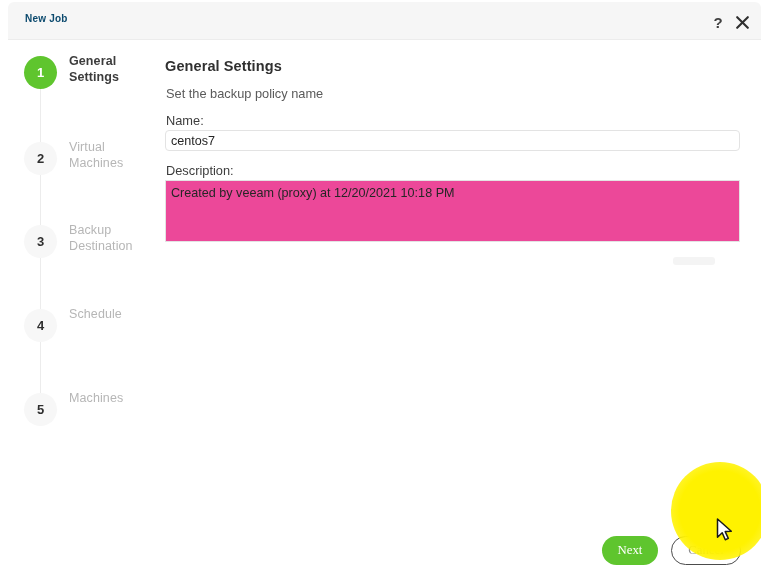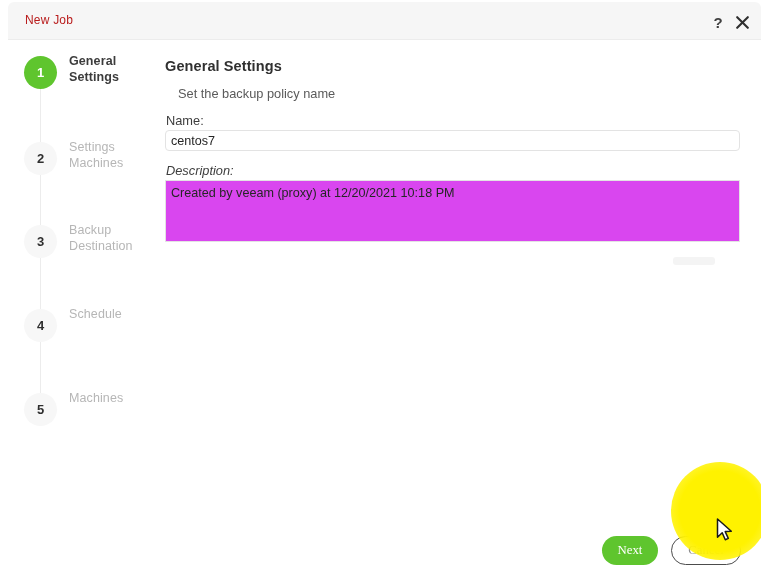--- a/index.html
+++ b/index.html
@@ -25,23 +25,23 @@
     left: 8px; top: 2px;
     width: 753px; height: 38px;
     background: #f6f6f6;
     border-top-left-radius: 6px;
     border-top-right-radius: 6px;
     border-bottom: 1px solid #ececec;
   }
   #titlebar-title {
     position: absolute;
     left: 17px; top: 11px;
-    font-size: 12px;
-    font-weight: normal;
-    color: #b91c1c;
+    font-size: 10px;
+    font-weight: bold;
+    color: #0c4a6e;
     letter-spacing: .2px;
     white-space: nowrap;
   }
   .titlebar-btn {
     position: absolute;
     top: 10px;
     width: 20px; height: 20px;
     display: flex;
     align-items: center;
     justify-content: center;
@@ -118,51 +118,50 @@
     font-size: 14.5px;
     font-weight: bold;
     color: #303030;
     letter-spacing: .1px;
   }
   #main-subtitle {
     position: absolute;
     left: 1px; top: 40px;
     font-size: 12.8px;
     color: #5a5a5a;
-    margin-left: 12px;
   }
 
   .field-label {
     position: absolute;
     left: 1px;
     font-size: 12.8px;
     color: #3d3d3d;
   }
   #name-label { top: 67px; }
-  #desc-label { top: 117px; font-style: italic; }
+  #desc-label { top: 117px; }
 
   #name-input {
     position: absolute;
     left: 0px; top: 84px;
     width: 575px; height: 21px;
     border: 1px solid #e3e3e3;
     background: #ffffff;
     font-family: "Liberation Sans", sans-serif;
     font-size: 12.6px;
     color: #262626;
     padding: 0 5px;
     outline: none;
     border-radius: 4px;
   }
   #desc-input {
     position: absolute;
     left: 0px; top: 134px;
     width: 575px; height: 62px;
     border: 1px solid #e3e3e3;
-    background: #d946ef;
+    background: #ec4899;
     font-family: "Liberation Sans", sans-serif;
     font-size: 12.6px;
     color: #262626;
     padding: 4px 5px;
     outline: none;
     resize: none;
     line-height: 16px;
     overflow: hidden;
     border-radius: 0;
   }
@@ -244,21 +243,21 @@
   <div id="stepper">
     <div id="stepper-line"></div>
 
     <div class="step active" id="step-1">
       <div class="step-circle">1</div>
       <div class="step-label">General Settings</div>
     </div>
 
     <div class="step" id="step-2">
       <div class="step-circle">2</div>
-      <div class="step-label">Settings Machines</div>
+      <div class="step-label">Virtual Machines</div>
     </div>
 
     <div class="step" id="step-3">
       <div class="step-circle">3</div>
       <div class="step-label">Backup Destination</div>
     </div>
 
     <div class="step" id="step-4">
       <div class="step-circle">4</div>
       <div class="step-label">Schedule</div>

